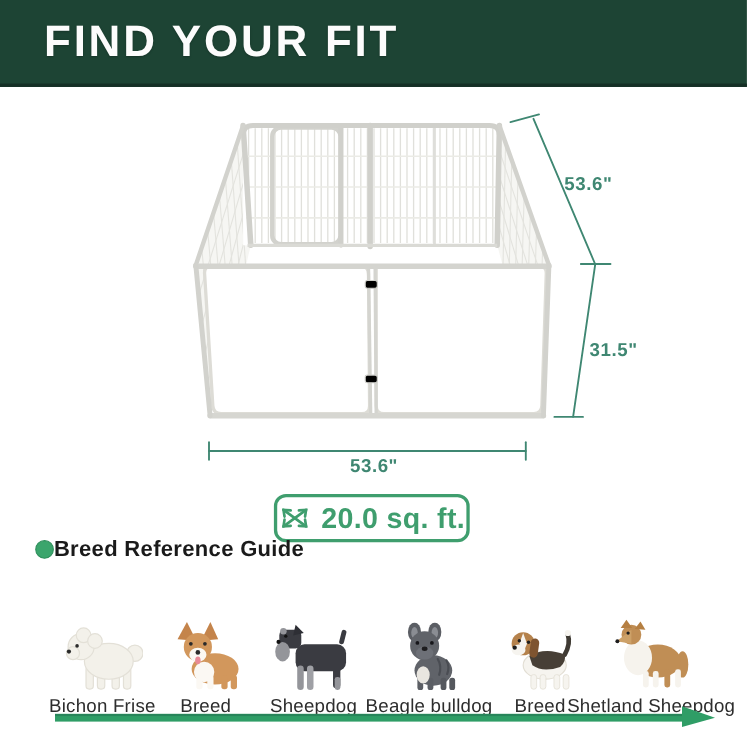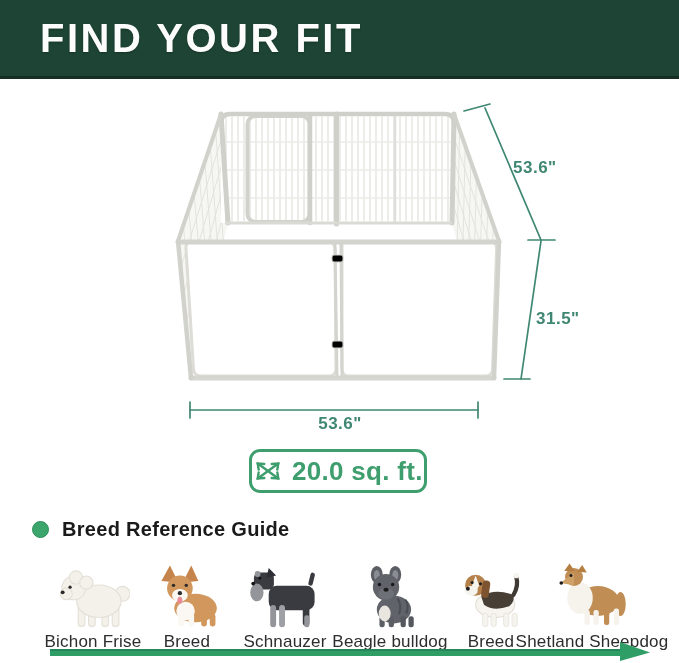--- a/index.html
+++ b/index.html
@@ -28,21 +28,21 @@
   #dim-height{left:536px;top:309px}
   #dim-width{left:300px;top:414px;width:80px;text-align:center}
   
   .area-badge{
     position:absolute;left:249px;top:449px;width:178px;height:44px;
     border:3px solid #3f9e6e;border-radius:11px;box-sizing:border-box;
     display:flex;align-items:center;justify-content:flex-start;gap:8px;background:#fff;
   }
   .area-badge-label{color:#3f9e6e;font-size:26px;font-weight:bold;letter-spacing:.3px}
   
-  .breed-header{position:absolute;left:32px;top:518px;display:flex;align-items:center;gap:13px}
+  .breed-header{position:absolute;left:32px;top:488px;display:flex;align-items:center;}
   .bullet{width:17px;height:17px;border-radius:50%;background:#3ba56c;border:1px solid #2e8f5b;box-sizing:border-box}
   .breed-title{font-size:20px;font-weight:600;color:#1a1a1a;letter-spacing:.3px}
   .dog{position:absolute;transform:translateX(-50%)}
   .dog-label{
     position:absolute;top:632px;transform:translateX(-50%);
     font-size:17px;color:#2d2d2d;letter-spacing:.2px;white-space:nowrap;
   }
   .scale-arrow{position:absolute;left:38px;top:640px}
 </style>
 </head>
@@ -297,21 +297,21 @@
   <circle cx="26" cy="20" r="12" fill="#c08e55"></circle>
   <path d="M26,14 L8,28 L26,31 Z" fill="#cda168"></path>
   <circle cx="9" cy="28" r="2.4" fill="#1d1d1d"></circle>
   <polygon points="20,2 27,12 13,12" fill="#b57f42"></polygon>
     <polygon points="37,4 30,13 43,14" fill="#b57f42"></polygon>
   <circle cx="22" cy="18" r="2" fill="#1d1d1d"></circle>
 </svg>
 
 <span class="dog-label" style="left:93px">Bichon Frise</span>
 <span class="dog-label" style="left:187px">Breed</span>
-<span class="dog-label" style="left:285px">Schnauzer</span>
+<span class="dog-label" style="left:285px">Sheepdog</span>
 <span class="dog-label" style="left:390px">Beagle bulldog</span>
 <span class="dog-label" style="left:491px">Breed</span>
 <span class="dog-label" style="left:592px">Shetland Sheepdog</span>
 
 <svg class="scale-arrow" width="620" height="23" viewBox="0 0 620 23">
   <rect x="12" y="9" width="570" height="7" fill="#2f9d66"></rect>
   <rect x="12" y="9" width="570" height="2" fill="#27855a"></rect>
   <polygon points="582,2 612,12.5 582,21" fill="#2f9d66"></polygon>
 </svg>
 

